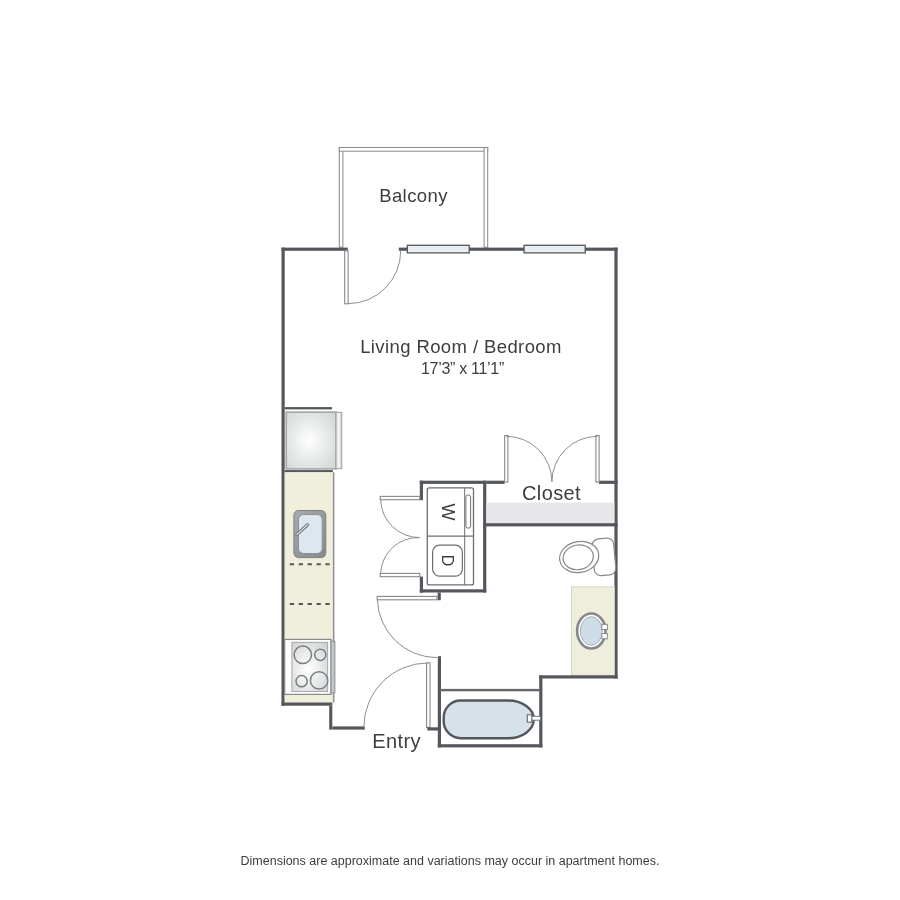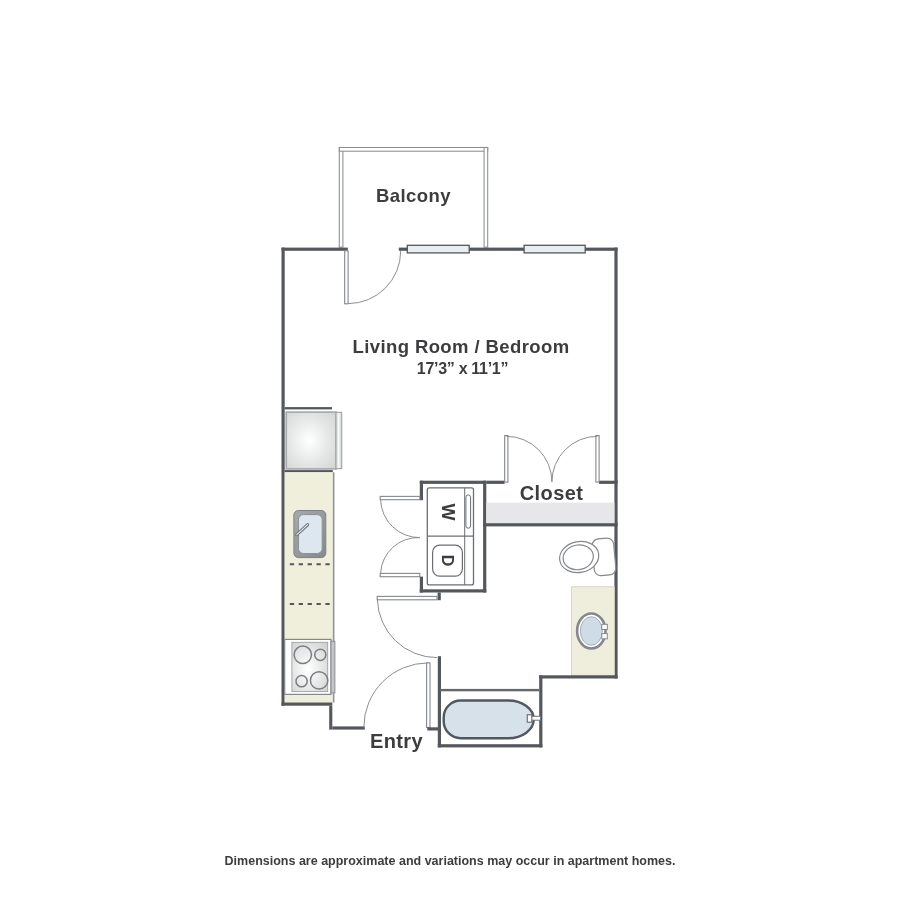--- a/index.html
+++ b/index.html
@@ -1,16 +1,16 @@
 <!DOCTYPE html>
 <html><head>
 <meta charset="utf-8">
 <style>
   html,body{margin:0;padding:0;background:#ffffff;}
-  .page{width:900px;height:900px;position:relative;font-family:"Liberation Sans",sans-serif;font-weight:bold;}
+  .page{width:900px;height:900px;position:relative;font-family:"Liberation Sans",sans-serif;}
   svg{position:absolute;top:0;left:0;}
   text{fill:#3d3d3f;}
 </style>
 </head>
 <body>
 <div class="page">
 <svg width="900" height="900" viewBox="0 0 900 900">
 <defs>
   <radialGradient id="gFridge" cx="46%" cy="50%" r="70%">
     <stop offset="0%" stop-color="#ffffff"></stop>

